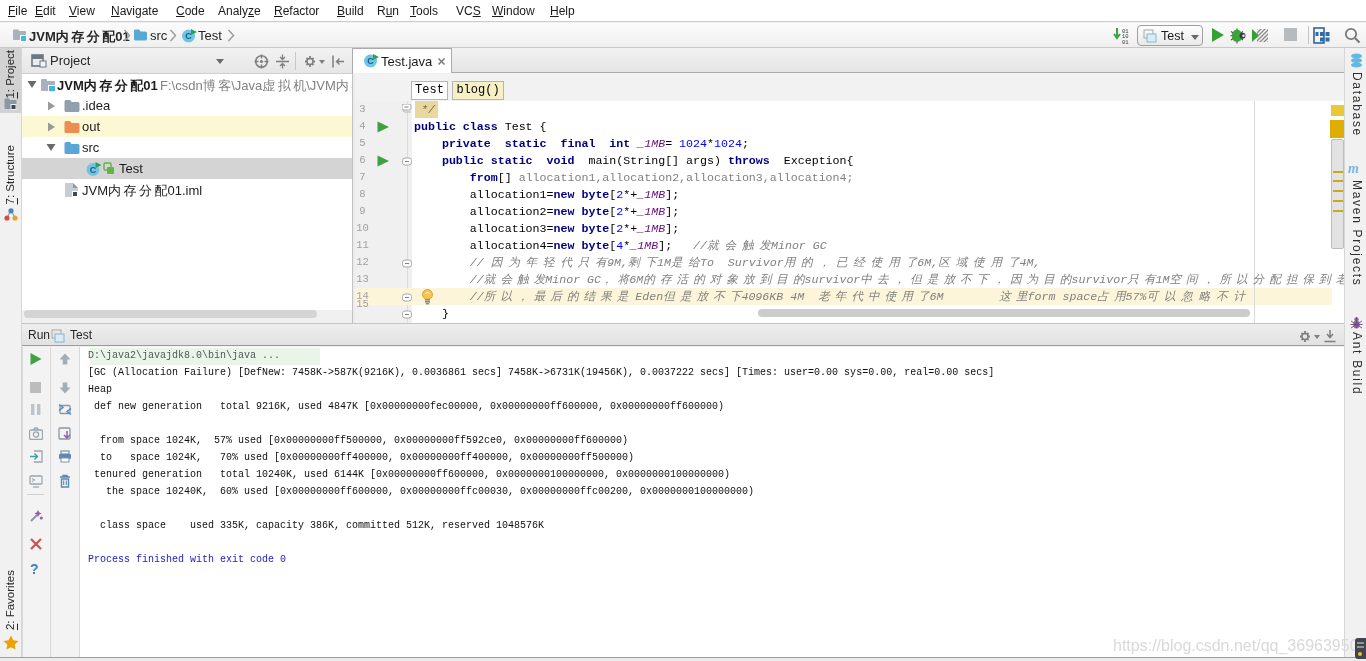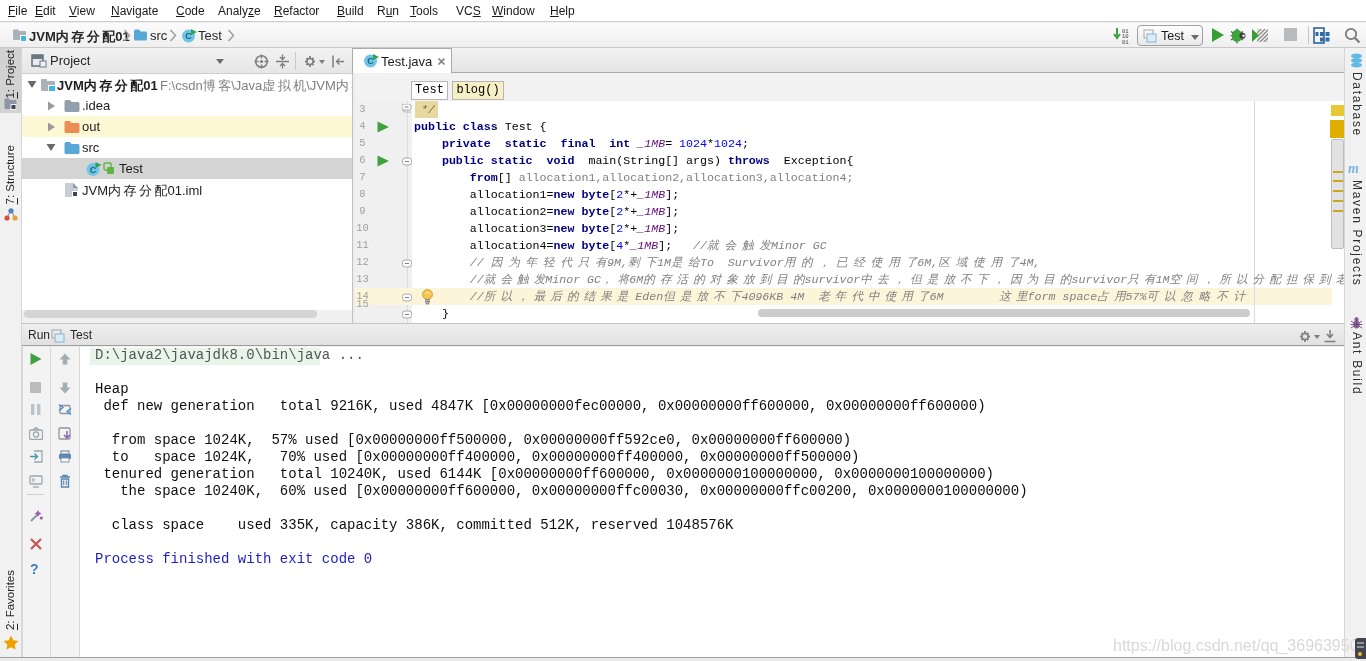--- a/index.html
+++ b/index.html
@@ -36,21 +36,21 @@
 .fld{color:#660e7a;font-style:italic}
 .cmt{color:#808080;font-style:italic}
 .gry{color:#808080}
 .cj{letter-spacing:5px;margin-right:-5px}
 .cjs{letter-spacing:2.5px;margin-right:-2.5px}
 .cj2{letter-spacing:5.8px;margin-right:-5.8px}
 
 #runhead{left:22px;top:323px;width:1322px;height:23px;background:linear-gradient(#eeeeee,#e1e1e1);border-top:1px solid #c4c4c4;border-bottom:1px solid #9c9c9c}
 #runtools{left:22px;top:347px;width:58px;height:310px;background:#f3f3f3}
 #console{left:80px;top:347px;width:1264px;height:310px;background:#fff;overflow:hidden}
-.conline{position:absolute;left:15px;white-space:pre;font-family:"Liberation Mono",monospace;font-size:14px;line-height:17px;color:#0f0f0f}
+.conline{position:absolute;left:8px;white-space:pre;font-family:"Liberation Mono",monospace;font-size:10px;line-height:17px;color:#0f0f0f}
 #bottombar{left:0;top:657px;width:1366px;height:4px;background:#ececec;border-top:1px solid #9f9f9f}
 
 #wm{left:1113px;top:637px;font-size:16px;color:#d9d9d9;white-space:pre;z-index:50}
 </style></head>
 <body>
 
 <div class="abs" id="menubar">
 <span style="left:8px"><u>F</u>ile</span>
 <span style="left:35px"><u>E</u>dit</span>
 <span style="left:69px"><u>V</u>iew</span>
@@ -471,20 +471,21 @@
     </svg>
   <svg class="abs" style="left:37px;top:127px" width="12" height="14">
       <path d="M1 3 h10 M4 3 V1.5 h4 V3" stroke="#5d87b5" stroke-width="1.4" fill="none"></path>
       <path d="M2.5 5 v8 h7 v-8 z" fill="none" stroke="#5d87b5" stroke-width="1.4"></path>
       <path d="M4.7 6.5 v4.5 M7.3 6.5 v4.5" stroke="#5d87b5" stroke-width="1.1"></path>
     </svg>
 </div>
 <div class="abs" id="console">
   <div class="abs" style="left:10px;top:1px;width:230px;height:17px;background:#e9f5e9"></div>
   <div class="conline" style="top:0px;color:#4d5758">D:\java2\javajdk8.0\bin\java ...</div>
+  <div class="conline" style="top:17px">[GC (Allocation Failure) [DefNew: 7458K-&gt;587K(9216K), 0.0036861 secs] 7458K-&gt;6731K(19456K), 0.0037222 secs] [Times: user=0.00 sys=0.00, real=0.00 secs]</div>
   <div class="conline" style="top:34px">Heap</div>
   <div class="conline" style="top:51px"> def new generation   total 9216K, used 4847K [0x00000000fec00000, 0x00000000ff600000, 0x00000000ff600000)</div>
   <div class="conline" style="top:85px">  from space 1024K,  57% used [0x00000000ff500000, 0x00000000ff592ce0, 0x00000000ff600000)</div>
   <div class="conline" style="top:102px">  to   space 1024K,   70% used [0x00000000ff400000, 0x00000000ff400000, 0x00000000ff500000)</div>
   <div class="conline" style="top:119px"> tenured generation   total 10240K, used 6144K [0x00000000ff600000, 0x0000000100000000, 0x0000000100000000)</div>
   <div class="conline" style="top:136px">   the space 10240K,  60% used [0x00000000ff600000, 0x00000000ffc00030, 0x00000000ffc00200, 0x0000000100000000)</div>
   <div class="conline" style="top:170px">  class space    used 335K, capacity 386K, committed 512K, reserved 1048576K</div>
   <div class="conline" style="top:204px;color:#2121c8">Process finished with exit code 0</div>
 </div>
 <div class="abs" id="bottombar"></div>

